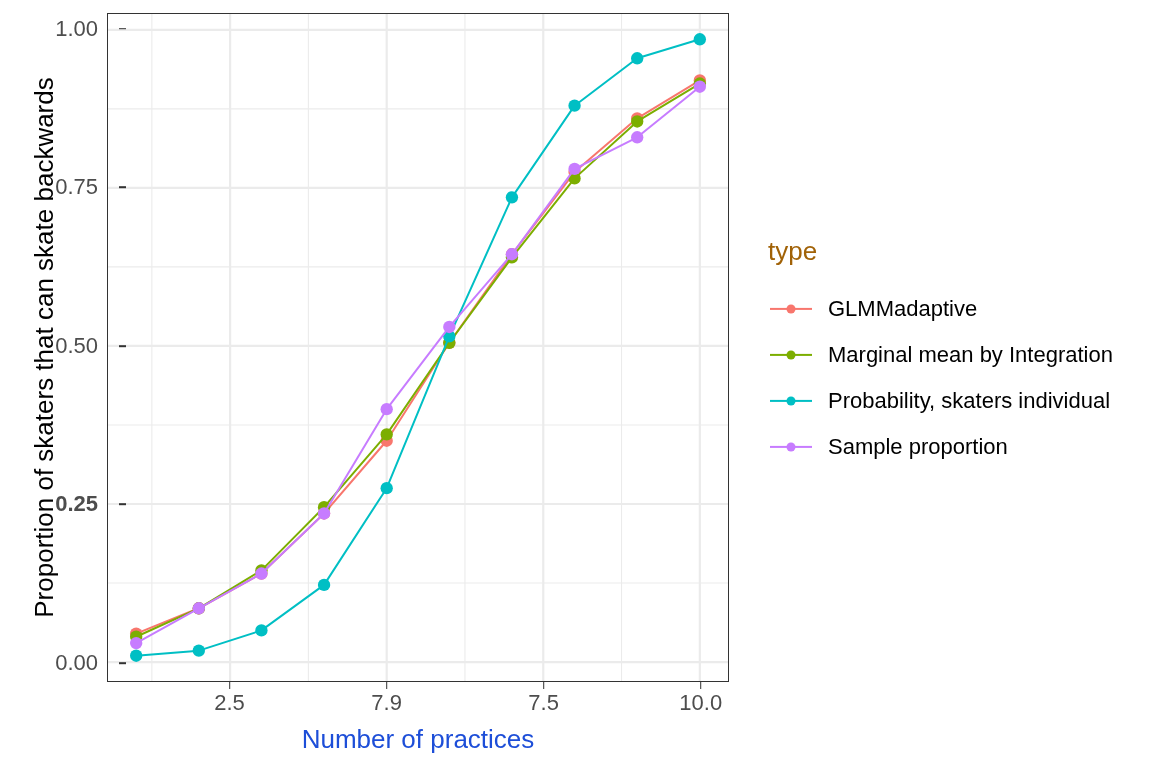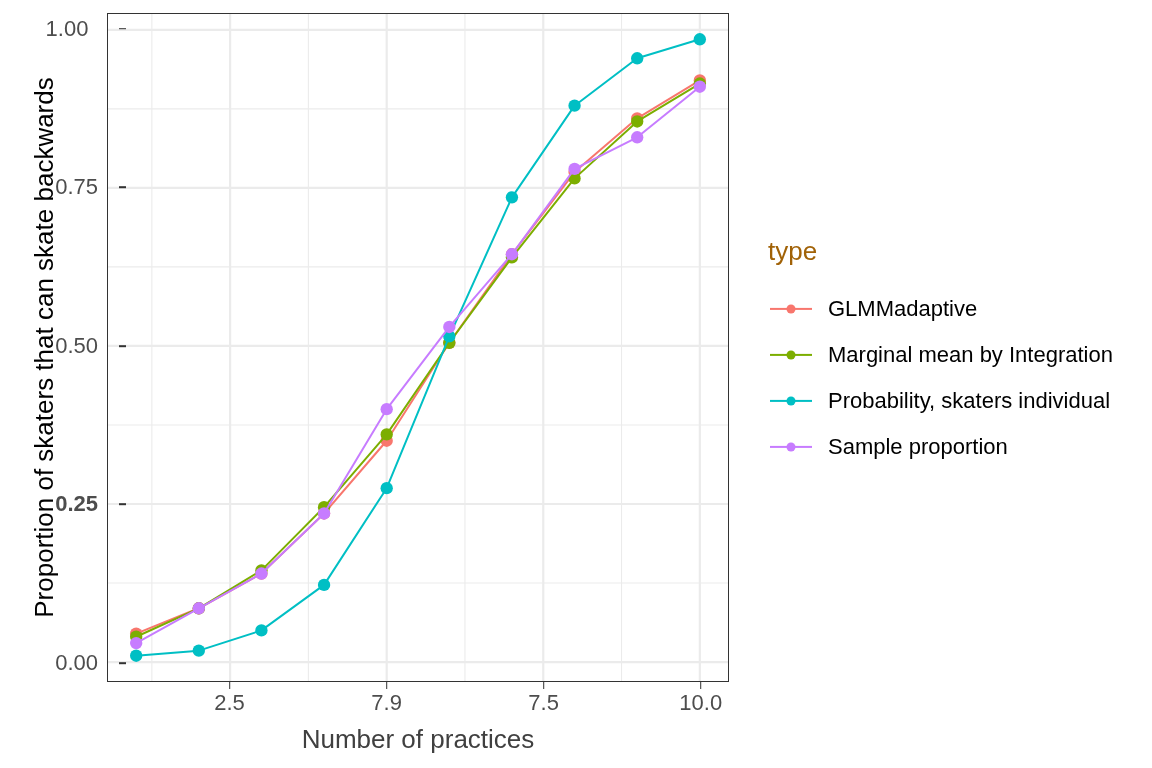--- a/index.html
+++ b/index.html
@@ -93,21 +93,21 @@
   }
 
   
   #xlabel {
     position: absolute;
     left: 107px;
     top: 724px;
     width: 622px;
     text-align: center;
     font-size: 26px;
-    color: #404040;
+    color: #1d4ed8;
     white-space: nowrap;
   }
   #ylabel {
     position: absolute;
     left: 0;
     top: 0;
     width: 669px;
     height: 32px;
     font-size: 26px;
     color: #000000;
@@ -250,21 +250,21 @@
 
   <div id="y-ticks">
       <div class="ytick" style="top: 662.976px;">0.00</div>
       <div class="ytick-mark" style="top: 662.976px;"></div>
       <div class="ytick" style="top: 504.445px; font-weight: bold;">0.25</div>
       <div class="ytick-mark" style="top: 504.445px;"></div>
       <div class="ytick" style="top: 345.915px;">0.50</div>
       <div class="ytick-mark" style="top: 345.915px;"></div>
       <div class="ytick" style="top: 187.384px;">0.75</div>
       <div class="ytick-mark" style="top: 187.384px;"></div>
-      <div class="ytick" style="top: 28.8531px; text-align: center;">1.00</div>
+      <div class="ytick" style="top: 28.8531px;">1.00</div>
       <div class="ytick-mark" style="top: 28.8531px;"></div>
     </div>
   <div id="x-ticks">
       <div class="xtick" style="left: 229.515px;">2.5</div>
       <div class="xtick-mark" style="left: 229.515px;"></div>
       <div class="xtick" style="left: 386.586px;">7.9</div>
       <div class="xtick-mark" style="left: 386.586px;"></div>
       <div class="xtick" style="left: 543.657px;">7.5</div>
       <div class="xtick-mark" style="left: 543.657px;"></div>
       <div class="xtick" style="left: 700.727px;">10.0</div>

